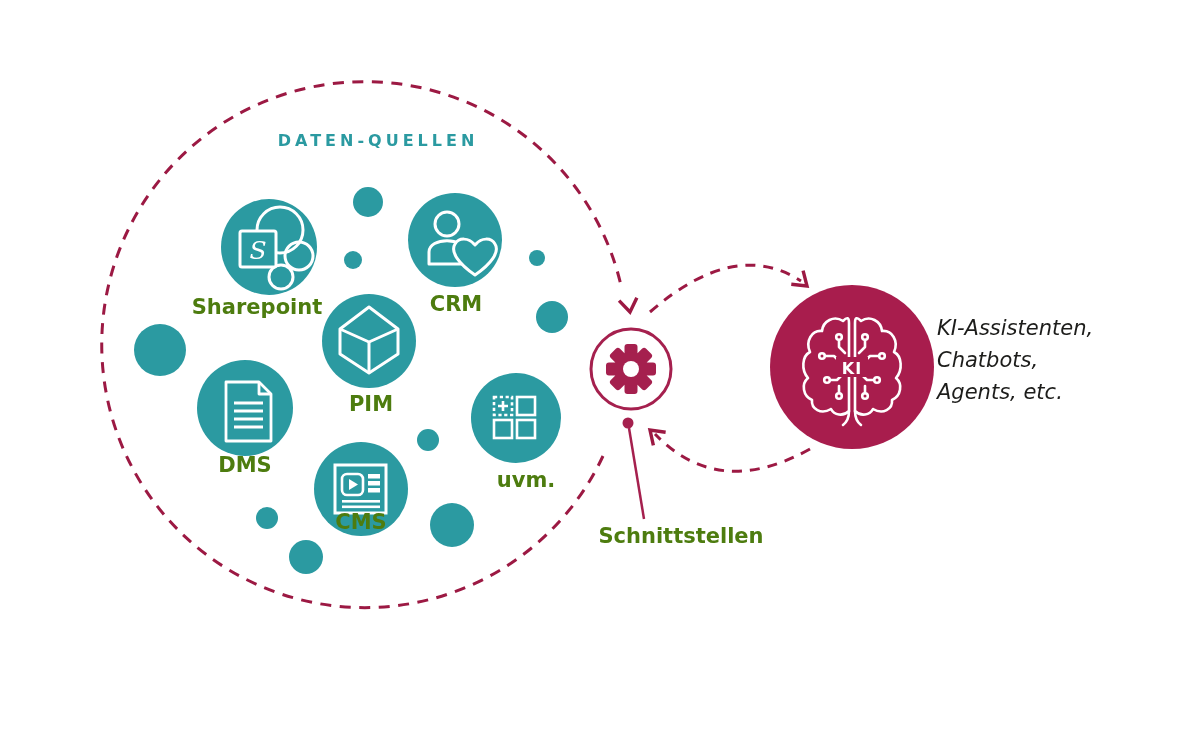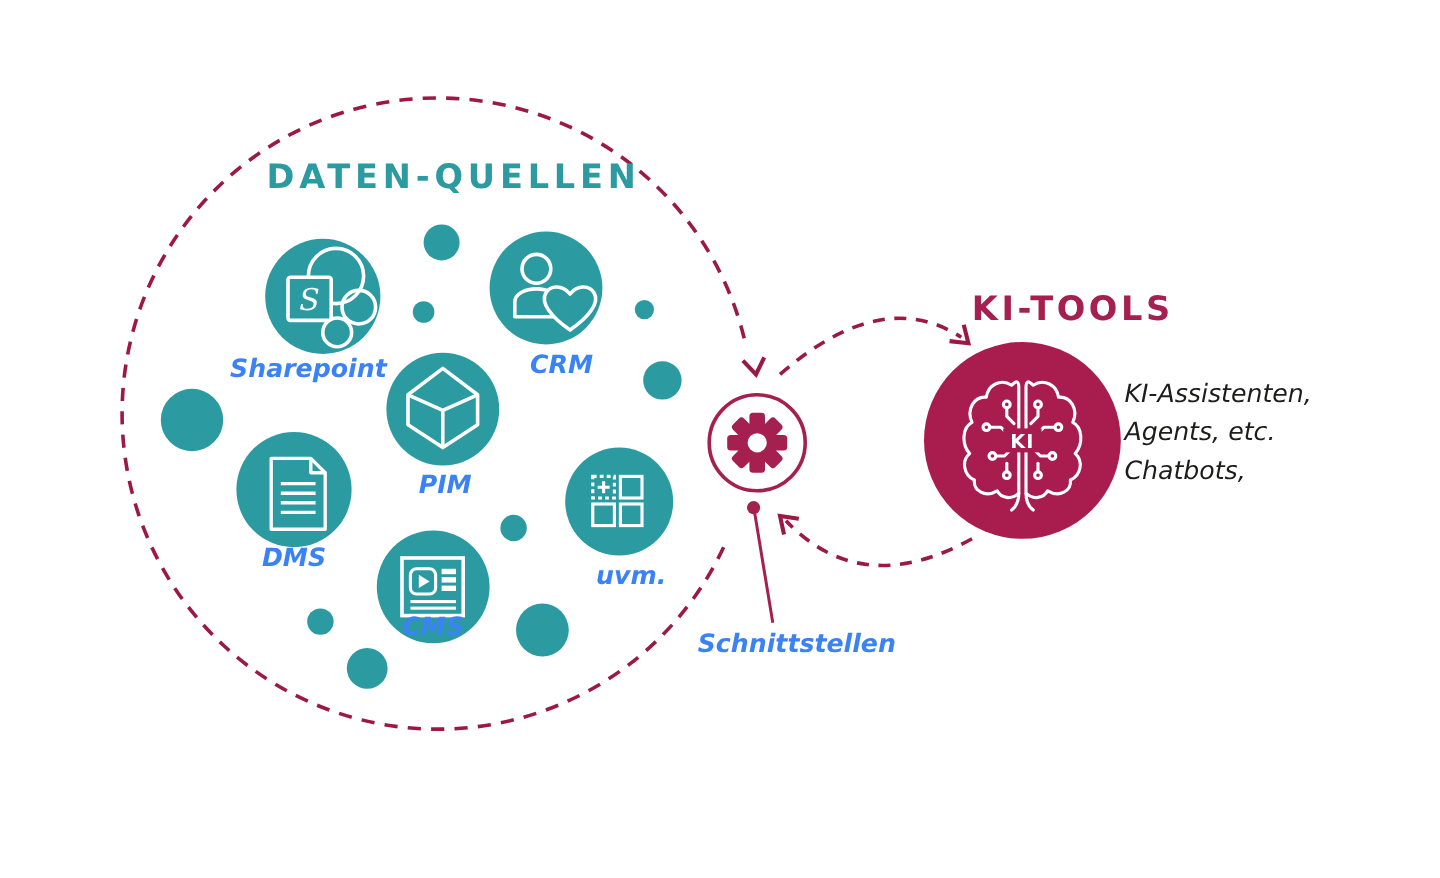--- a/index.html
+++ b/index.html
@@ -3,25 +3,25 @@
 <meta charset="utf-8">
 <style>
   html,body{margin:0;padding:0;background:#ffffff;}
   .canvas{
     position:relative;width:1200px;height:732px;background:#ffffff;overflow:hidden;
     font-family:"DejaVu Sans", sans-serif;
   }
   .layer{position:absolute;left:0;top:0;}
   .label{
     position:absolute;transform:translateX(-50%);
-    font-style:italic;font-weight:700;font-size:21px;color:#3b82f6;white-space:nowrap;
+    font-weight:700;font-size:21px;color:#4d7c0f;white-space:nowrap;
   }
   .title{
     position:absolute;transform:translateX(-50%);
-    font-weight:800;font-size:28px;letter-spacing:4px;white-space:nowrap;
+    font-weight:800;font-size:16px;letter-spacing:4px;white-space:nowrap;
   }
   .title-teal{color:#2b9aa1;}
   .title-crimson{color:#a5204e;letter-spacing:3px;}
   .desc{
     position:absolute;font-style:italic;font-weight:400;font-size:21px;color:#1d1d1b;
     line-height:32px;white-space:nowrap;
   }
 </style>
 </head>
 <body>
@@ -149,29 +149,28 @@
       <circle r="8" fill="#ffffff"></circle>
     </g>
 
     <circle cx="628" cy="423" r="5.5" fill="#a5204e"></circle>
     <path d="M 629 428 L 644 519" stroke="#a5204e" stroke-width="2.5" fill="none"></path>
   </svg>
 
   <div class="title title-teal" style="left:378px;top:131px">DATEN-QUELLEN</div>
 
   <div class="label" style="left:257px;top:295px">Sharepoint</div>
-  <div class="label" style="left:468px;top:292px">CRM</div>
+  <div class="label" style="left:456px;top:292px">CRM</div>
   <div class="label" style="left:371px;top:392px">PIM</div>
   <div class="label" style="left:245px;top:453px">DMS</div>
   <div class="label" style="left:361px;top:510px">CMS</div>
   <div class="label" style="left:526px;top:468px">uvm.</div>
 
-  <div class="title title-crimson" style="left:894px;top:241px">KI-TOOLS</div>
 
   <div class="desc" style="left:937px;top:312px">
     <div>KI-Assistenten,</div>
+    <div>Chatbots,</div>
     <div>Agents, etc.</div>
-    <div>Chatbots,</div>
   </div>
 
-  <div class="label" style="left:664px;top:524px">Schnittstellen</div>
+  <div class="label" style="left:681px;top:524px">Schnittstellen</div>
 
 </div>
 
 </body></html>

